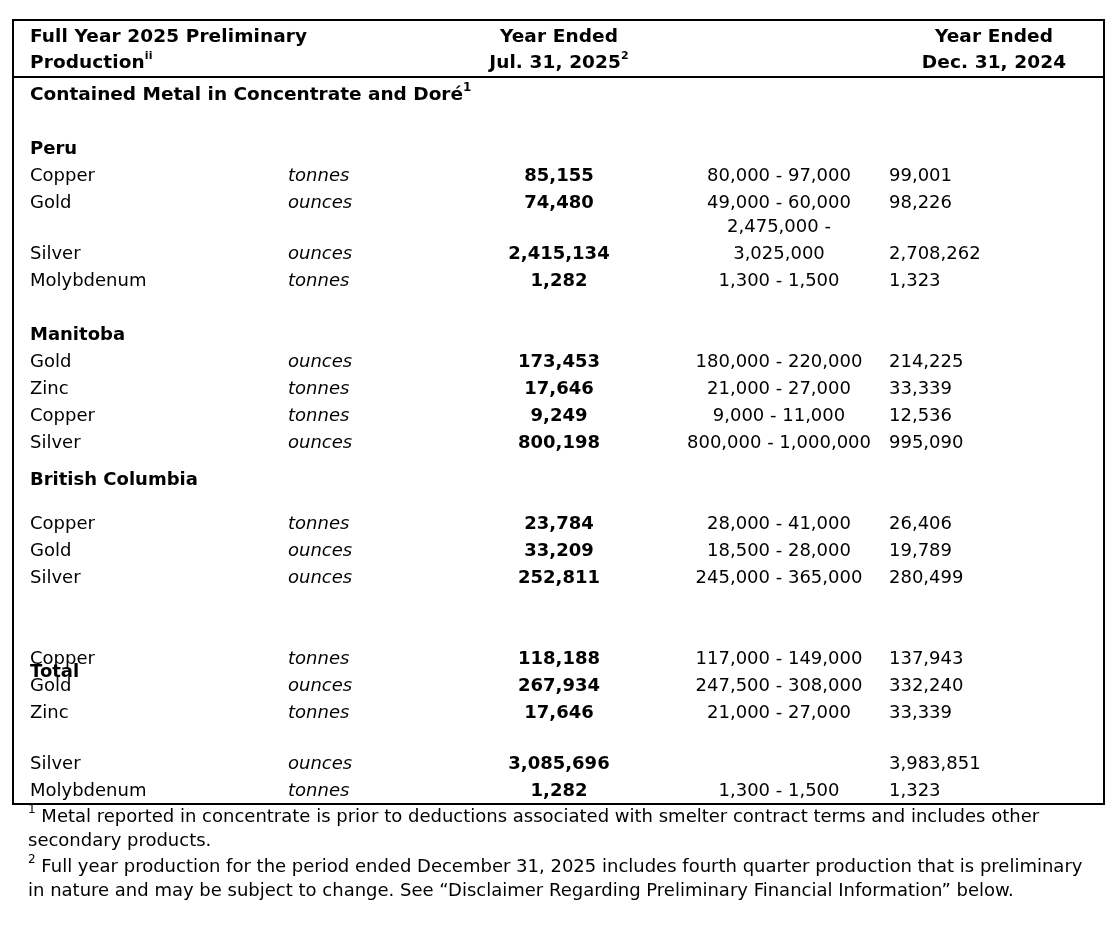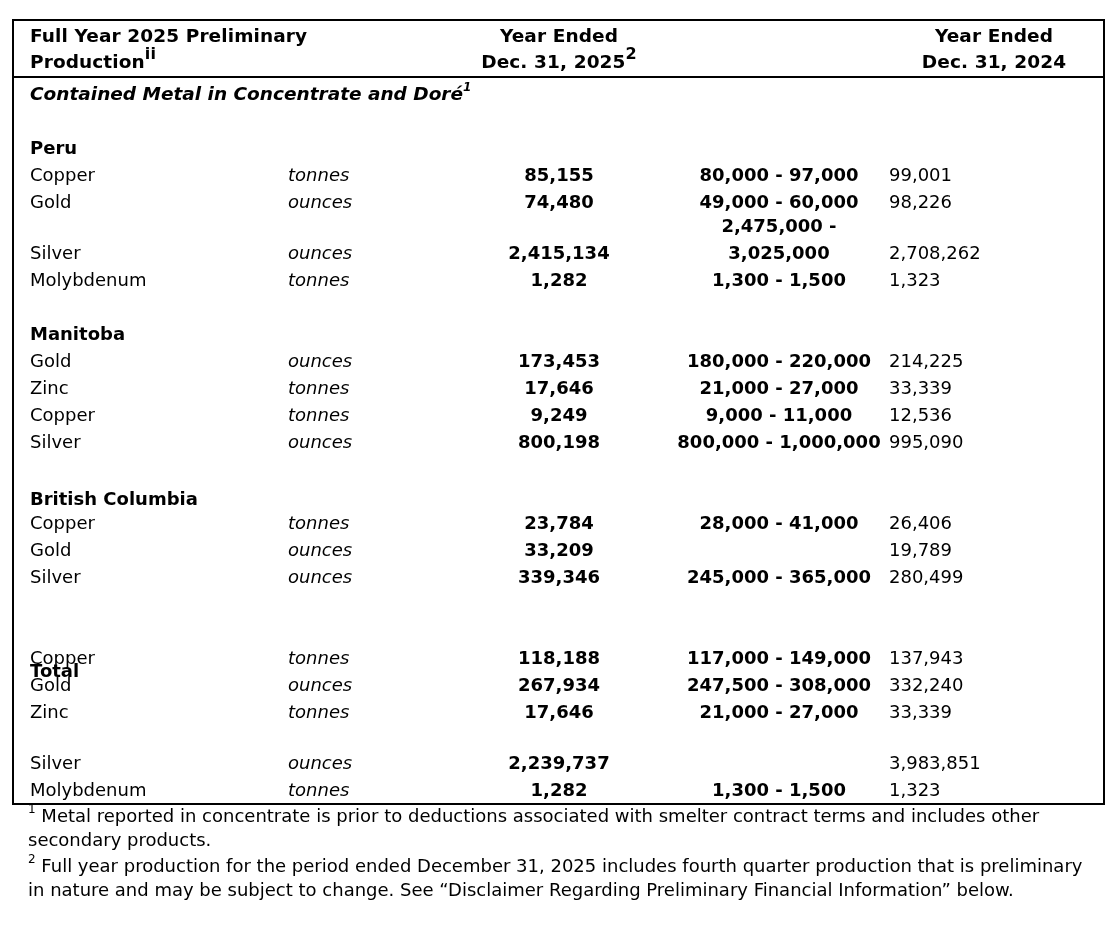--- a/index.html
+++ b/index.html
@@ -35,57 +35,56 @@
     }
     .hcell {
       position: absolute;
       top: 2px;
       font-weight: bold;
       line-height: 26px;
       font-size: 18.5px;
       letter-spacing: 0.1px;
     }
     .hcell sup {
-      font-size: 16px;
+      font-size: 11px;
       line-height: 0;
       position: relative;
       top: -2px;
     }
     .h-title { left: 16px; width: 340px; text-align: left; }
     .h-col1 { left: 440px; width: 210px; text-align: center; }
     .h-col2 { left: 660px; width: 210px; text-align: center; }
     .h-col3 { left: 875px; width: 210px; text-align: center; }
 
     .subtitle {
       position: absolute;
       left: 16px;
       top: 60px;
       font-weight: bold;
       font-size: 18.5px;
       line-height: 26px;
-      font-style: italic;
     }
     .subtitle sup {
       font-size: 12px;
       line-height: 0;
       position: relative;
       top: -2px;
     }
 
     .row {
       position: absolute;
       left: 0;
       width: 1089px;
       height: 27px;
       line-height: 27px;
     }
     .row .c-metal { position: absolute; left: 16px; }
     .row .c-unit { position: absolute; left: 274px; font-style: italic; }
     .row .c-actual { position: absolute; left: 440px; width: 210px; text-align: center; font-weight: bold; }
-    .row .c-guid { position: absolute; left: 660px; width: 210px; text-align: center; font-weight: bold; }
+    .row .c-guid { position: absolute; left: 660px; width: 210px; text-align: center; }
     .row .c-prior { position: absolute; left: 875px; width: 210px; text-align: left; }
     .row.tall { height: 54px; }
     .row.tall .c-metal,
     .row.tall .c-unit,
     .row.tall .c-actual,
     .row.tall .c-prior { top: 27px; }
     .row.tall .c-guid { top: 0; line-height: 27px; }
     .section-title {
       position: absolute;
       left: 16px;
@@ -115,21 +114,21 @@
 <body>
 
 <div class="table-box">
   <div class="header">
     <div class="hcell h-title">
       <span>Full Year 2025 Preliminary</span><br>
       <span>Production</span><sup>ii</sup>
     </div>
     <div class="hcell h-col1">
       <span>Year Ended</span><br>
-      <span>Dec. 31, 2025</span><sup>2</sup>
+      <span>Jul. 31, 2025</span><sup>2</sup>
     </div>
     <div class="hcell h-col3">
       <span>Year Ended</span><br>
       <span>Dec. 31, 2024</span>
     </div>
   </div>
 
   <div class="subtitle">
     <span>Contained Metal in Concentrate and Doré</span><sup>1</sup>
   </div>
@@ -190,38 +189,39 @@
     <span class="c-prior">12,536</span>
   </div>
   <div class="row" style="top:407px;">
     <span class="c-metal">Silver</span>
     <span class="c-unit">ounces</span>
     <span class="c-actual">800,198</span>
     <span class="c-guid">800,000 - 1,000,000</span>
     <span class="c-prior">995,090</span>
   </div>
 
-  <div class="section-title" style="top:464px;">British Columbia</div>
+  <div class="section-title" style="top:444px;">British Columbia</div>
   <div class="row" style="top:488px;">
     <span class="c-metal">Copper</span>
     <span class="c-unit">tonnes</span>
     <span class="c-actual">23,784</span>
     <span class="c-guid">28,000 - 41,000</span>
     <span class="c-prior">26,406</span>
   </div>
   <div class="row" style="top:515px;">
     <span class="c-metal">Gold</span>
     <span class="c-unit">ounces</span>
     <span class="c-actual">33,209</span>
+    <span class="c-guid">18,500 - 28,000</span>
     <span class="c-prior">19,789</span>
   </div>
   <div class="row" style="top:542px;">
     <span class="c-metal">Silver</span>
     <span class="c-unit">ounces</span>
-    <span class="c-actual">339,346</span>
+    <span class="c-actual">252,811</span>
     <span class="c-guid">245,000 - 365,000</span>
     <span class="c-prior">280,499</span>
   </div>
 
   <div class="section-title" style="top:596px;margin-top:40px;">Total</div>
   <div class="row" style="top:623px;">
     <span class="c-metal">Copper</span>
     <span class="c-unit">tonnes</span>
     <span class="c-actual">118,188</span>
     <span class="c-guid">117,000 - 149,000</span>
@@ -237,21 +237,21 @@
   <div class="row" style="top:677px;">
     <span class="c-metal">Zinc</span>
     <span class="c-unit">tonnes</span>
     <span class="c-actual">17,646</span>
     <span class="c-guid">21,000 - 27,000</span>
     <span class="c-prior">33,339</span>
   </div>
   <div class="row tall" style="top:701px;">
     <span class="c-metal">Silver</span>
     <span class="c-unit">ounces</span>
-    <span class="c-actual">2,239,737</span>
+    <span class="c-actual">3,085,696</span>
     <span class="c-prior">3,983,851</span>
   </div>
   <div class="row" style="top:755px;">
     <span class="c-metal">Molybdenum</span>
     <span class="c-unit">tonnes</span>
     <span class="c-actual">1,282</span>
     <span class="c-guid">1,300 - 1,500</span>
     <span class="c-prior">1,323</span>
   </div>
 </div>

